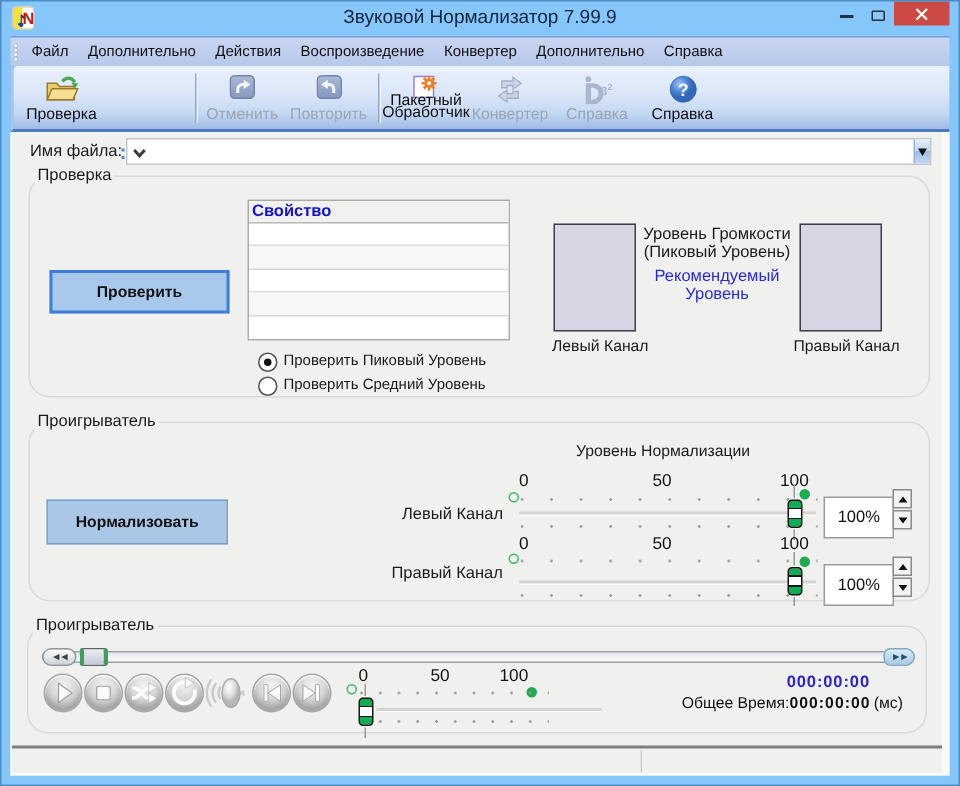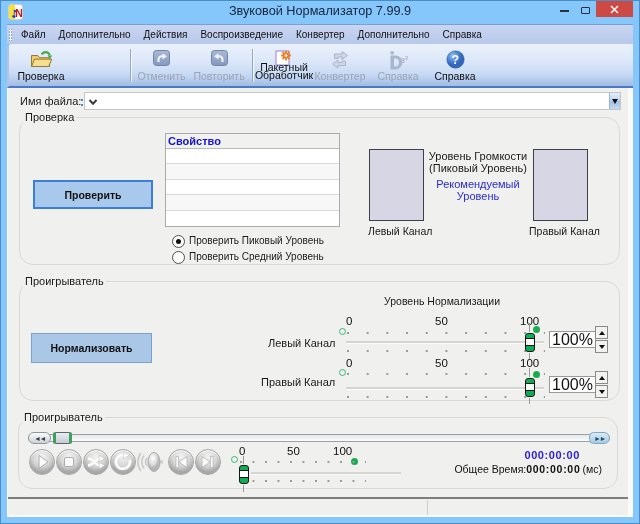--- a/index.html
+++ b/index.html
@@ -63,21 +63,21 @@
 .chan { position:absolute; width:55px; height:72px; background:#d6d6e4; border:1px solid #3f3f47; }
 .bluetxt { color:#2a2ad4; }
 
 .track { position:absolute; height:3px; background:#d4d4d2; border-bottom:1px solid #fbfbfb; }
 .ticks { position:absolute; height:2px; background-image:radial-gradient(circle at 1px 1px,#9a9a9a 0.8px,transparent 1px); background-size:19.7px 2px; }
 .thumbv { position:absolute; width:10px; height:19px; border:1.5px solid #161616; border-radius:3px;
   background:linear-gradient(#0fae56 0 26%,#161616 26% 32%,#ffffff 32% 65%,#161616 65% 71%,#0fae56 71%); }
 .tline { position:absolute; width:1px; background:#9a9a9a; }
 .sdot { position:absolute; width:7px; height:7px; border-radius:50%; background:#1cab50; }
 .sring { position:absolute; width:7px; height:7px; border-radius:50%; border:1.5px solid #35b872; background:transparent; }
-.spin { position:absolute; width:47px; height:17px; background:#fff; border:1px solid #999; font-size:16px; color:#111; display:flex; align-items:center; justify-content:center; }
+.spin { position:absolute; width:47px; height:28px; background:#fff; border:1px solid #999; font-size:11px; color:#111; display:flex; align-items:center; justify-content:center; }
 .spinbtns { position:absolute; width:13px; height:26px; }
 .spinbtns .sb { position:absolute; left:0; width:13px; height:12.5px; background:#f2f2f0; border:1px solid #8a8a8a; }
 .spinbtns .sb.up { top:0; }
 .spinbtns .sb.dn { top:14px; }
 .sb:after { content:""; position:absolute; left:2.5px; }
 .sb.up:after { top:3.5px; border-left:3px solid transparent; border-right:3px solid transparent; border-bottom:4px solid #111; }
 .sb.dn:after { top:3.5px; border-left:3px solid transparent; border-right:3px solid transparent; border-top:4px solid #111; }
 .num { position:absolute; font-size:11.5px; color:#111; }
 
 .pslider { position:absolute; left:9px; top:16px; width:582px; height:8px; background:linear-gradient(#e4e6e8,#fbfbfb); border:1px solid #9aa0a6; border-radius:4px; }

